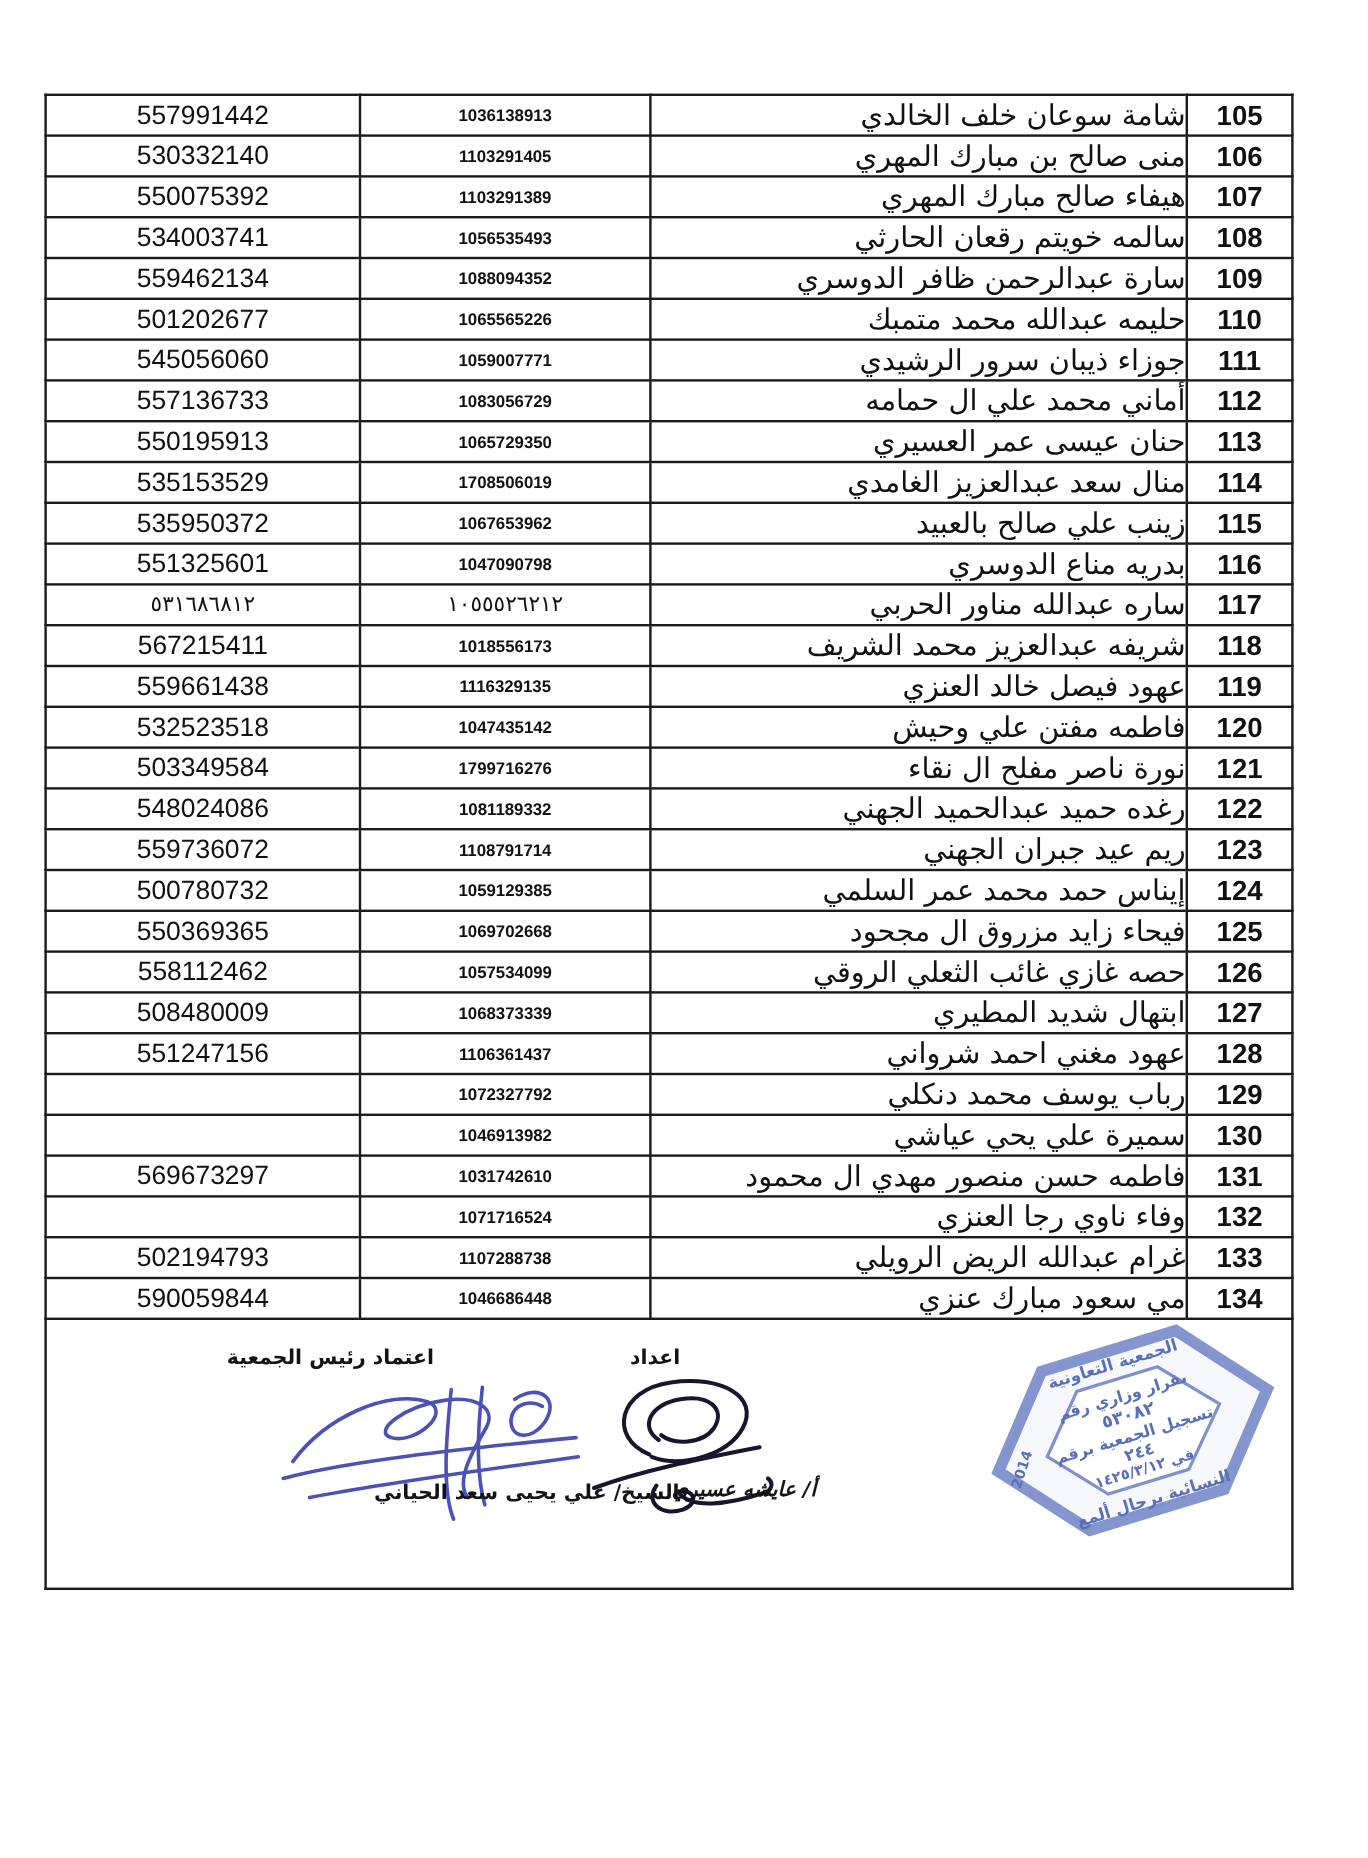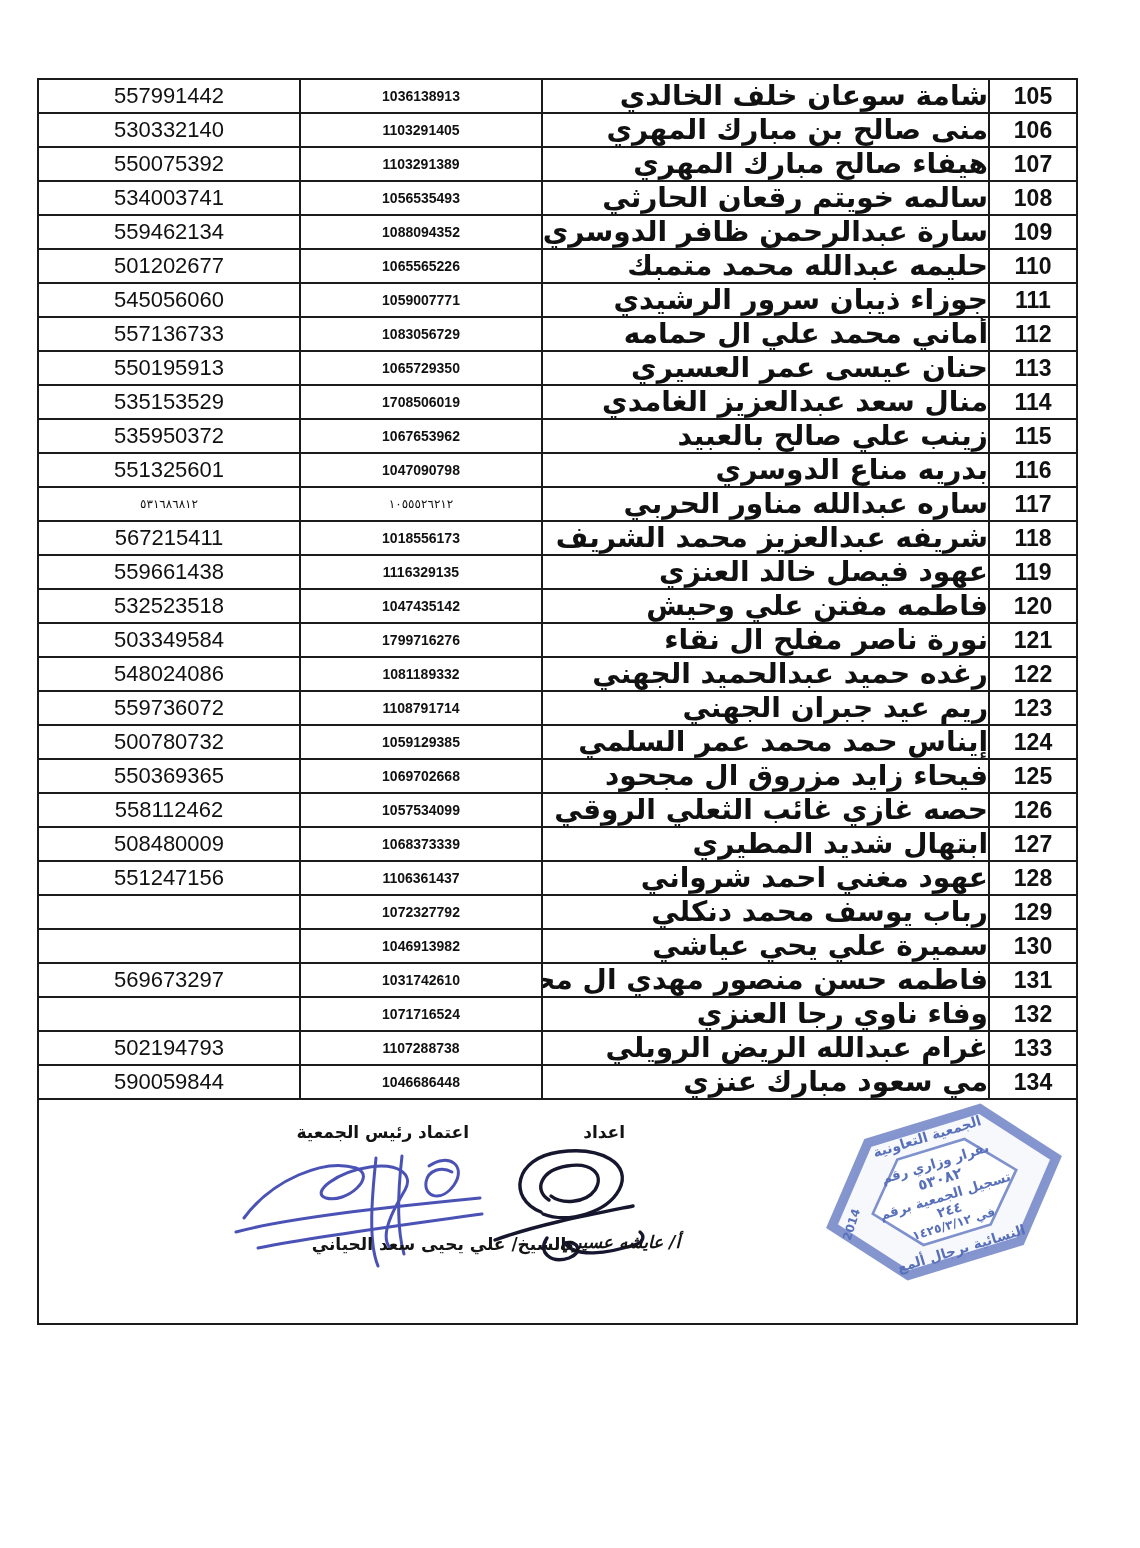--- a/index.html
+++ b/index.html
@@ -11,33 +11,33 @@
   .doc{position:absolute;left:37px;top:78px;width:1041px;}
   table.members{
     width:1041px;border-collapse:collapse;table-layout:fixed;direction:rtl;
   }
   table.members td{
     border:2px solid #1b1b1b;height:32px;line-height:32px;padding:0;
     overflow:hidden;white-space:nowrap;background:#fff;
   }
   td.c-num{width:86px;text-align:center;font-weight:bold;font-size:23px;
     font-family:"Liberation Sans","DejaVu Sans",sans-serif;}
-  td.c-name{width:445px;text-align:right;padding-right:5px;font-weight:bold;font-size:28px;margin-top:16px;}
+  td.c-name{width:445px;text-align:right;padding-right:5px;font-weight:normal;font-size:24px;margin-top:16px;}
   td.c-id{width:240px;text-align:center;font-weight:bold;font-size:14px;
     font-family:"Liberation Sans","DejaVu Sans",sans-serif;}
   td.c-phone{text-align:center;font-weight:normal;font-size:22px;
     font-family:"Liberation Sans","DejaVu Sans",sans-serif;}
   tr.special td.c-id, tr.special td.c-phone{
-    font-family:"DejaVu Sans",sans-serif;font-weight:400;font-size:12px;letter-spacing:4px;
+    font-family:"DejaVu Sans",sans-serif;font-weight:400;font-size:18px;letter-spacing:4px;
   }
   .footer-box{
     position:relative;width:1037px;height:223px;background:#fff;
     border:2px solid #1b1b1b;border-top:none;
   }
-  .sig-label{position:absolute;font-weight:bold;font-size:17px;text-align:right;color:#141414;}
+  .sig-label{position:absolute;font-weight:bold;font-size:17px;text-align:left;color:#141414;}
   .sig-name{position:absolute;font-weight:bold;font-size:17px;text-align:center;color:#141414;}
   .sig-svg{position:absolute;}
   .stamp-wrap{position:absolute;left:772px;top:4px;width:266px;height:176px;
     transform:rotate(-17deg);opacity:.85;}
   .stamp-wrap svg{width:100%;height:100%;}
   .stamp-text{fill:#3c58ae;font-family:"DejaVu Sans",sans-serif;}
 </style>
 </head>
 <body>
 

